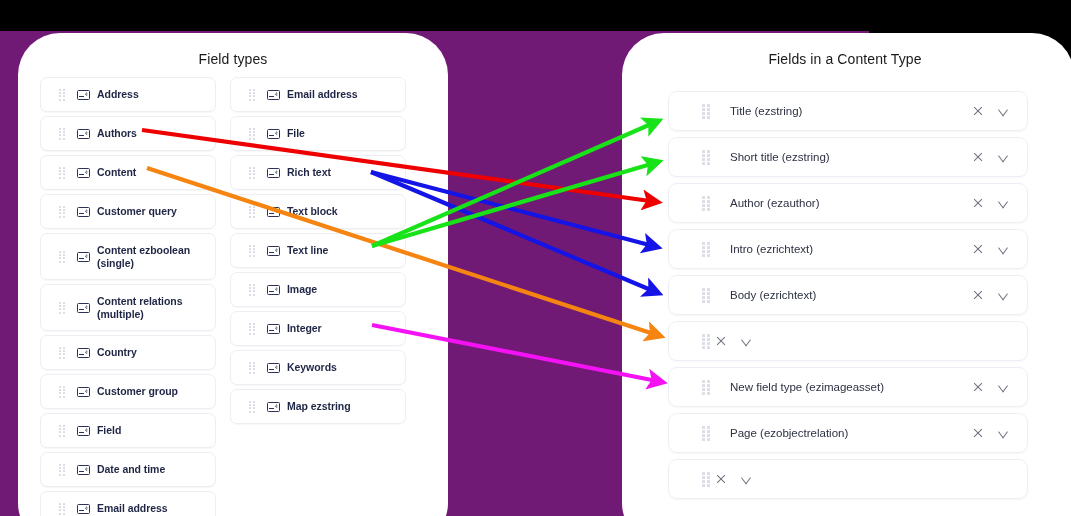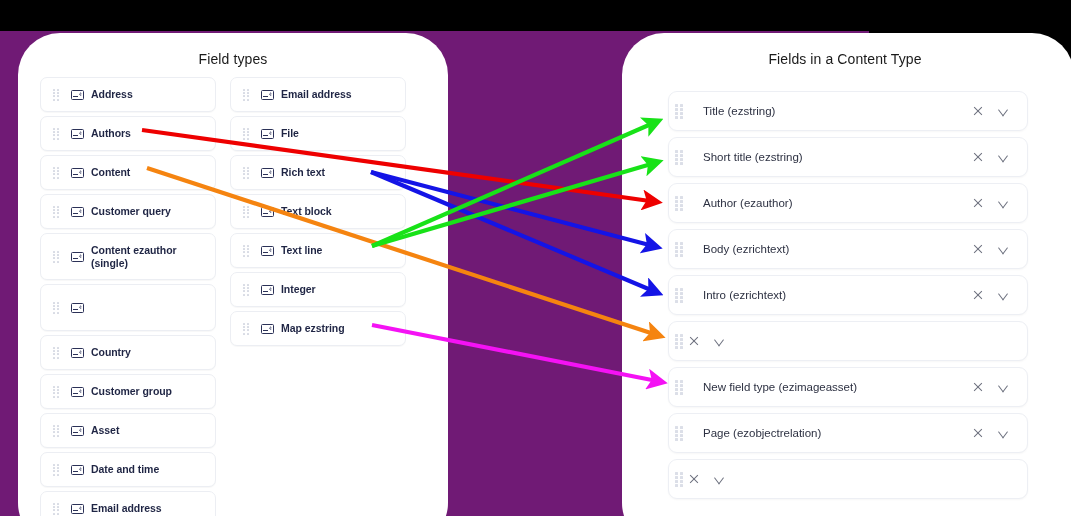--- a/index.html
+++ b/index.html
@@ -24,21 +24,21 @@
   #right-panel .panel-title{padding-right:6px;}
 
   
   .ft-col{position:absolute;top:44px;width:176px;}
   #ft-col-a{left:22px;}
   #ft-col-b{left:212px;}
 
   .ft-item{
     position:relative;box-sizing:border-box;height:35px;margin-bottom:4px;
     background:#fff;border:1px solid #eceef3;border-radius:7px;
-    display:flex;align-items:center;padding-left:12px;
+    display:flex;align-items:center;padding-left:18px;
     box-shadow:0 1px 1px rgba(20,24,40,.03);
   }
   .ft-item.tall{height:47px;}
   .ft-label{
     font-size:10.5px;font-weight:700;color:#1f2544;line-height:12.5px;
     margin-left:7px;letter-spacing:-.05px;
   }
 
   
   .handle{
@@ -64,21 +64,21 @@
     content:"";position:absolute;right:1.4px;top:1.6px;width:2.4px;height:4.4px;
     background:#2b3157;
     clip-path:polygon(50% 0,100% 38%,0 38%,0 62%,100% 62%,50% 100%);
   }
 
   
   #fields-list{position:absolute;top:58px;left:46px;width:360px;}
   .fl-item{
     position:relative;box-sizing:border-box;height:40px;margin-bottom:6px;
     background:#fff;border:1px solid #edeff4;border-radius:9px;
-    display:flex;align-items:center;padding:0 14px 0 6px;
+    display:flex;align-items:center;padding:0 14px 0 33px;
     box-shadow:0 1px 2px rgba(20,24,40,.035);
   }
   .fl-label{
     flex:1 1 auto;font-size:11.5px;color:#2d3142;font-weight:400;
     margin-left:19px;white-space:nowrap;overflow:hidden;text-overflow:ellipsis;
   }
   .ico-btn{
     width:20px;height:20px;flex:0 0 auto;position:relative;
     display:flex;align-items:center;justify-content:center;
   }
@@ -168,34 +168,35 @@
             <i></i>
             <i></i>
             <i></i>
             <i></i>
             <i></i>
             <i></i>
             <i></i>
             <i></i>
           </span>
           <span class="ftype-icon"></span>
-          <span class="ft-label">Content ezauthor (single)</span>
+          <span class="ft-label">Content ezboolean (single)</span>
         </div>
         <div class="ft-item tall">
           <span class="handle">
             <i></i>
             <i></i>
             <i></i>
             <i></i>
             <i></i>
             <i></i>
             <i></i>
             <i></i>
           </span>
           <span class="ftype-icon"></span>
+          <span class="ft-label">Content relations (multiple)</span>
         </div>
         <div class="ft-item">
           <span class="handle">
             <i></i>
             <i></i>
             <i></i>
             <i></i>
             <i></i>
             <i></i>
             <i></i>
@@ -223,21 +224,21 @@
             <i></i>
             <i></i>
             <i></i>
             <i></i>
             <i></i>
             <i></i>
             <i></i>
             <i></i>
           </span>
           <span class="ftype-icon"></span>
-          <span class="ft-label">Asset</span>
+          <span class="ft-label">Field</span>
         </div>
         <div class="ft-item">
           <span class="handle">
             <i></i>
             <i></i>
             <i></i>
             <i></i>
             <i></i>
             <i></i>
             <i></i>
@@ -337,21 +338,49 @@
             <i></i>
             <i></i>
             <i></i>
             <i></i>
             <i></i>
             <i></i>
             <i></i>
             <i></i>
           </span>
           <span class="ftype-icon"></span>
+          <span class="ft-label">Image</span>
+        </div>
+        <div class="ft-item">
+          <span class="handle">
+            <i></i>
+            <i></i>
+            <i></i>
+            <i></i>
+            <i></i>
+            <i></i>
+            <i></i>
+            <i></i>
+          </span>
+          <span class="ftype-icon"></span>
           <span class="ft-label">Integer</span>
+        </div>
+        <div class="ft-item">
+          <span class="handle">
+            <i></i>
+            <i></i>
+            <i></i>
+            <i></i>
+            <i></i>
+            <i></i>
+            <i></i>
+            <i></i>
+          </span>
+          <span class="ftype-icon"></span>
+          <span class="ft-label">Keywords</span>
         </div>
         <div class="ft-item">
           <span class="handle">
             <i></i>
             <i></i>
             <i></i>
             <i></i>
             <i></i>
             <i></i>
             <i></i>
@@ -415,36 +444,36 @@
           <span class="handle big">
             <i></i>
             <i></i>
             <i></i>
             <i></i>
             <i></i>
             <i></i>
             <i></i>
             <i></i>
           </span>
+          <span class="fl-label">Intro (ezrichtext)</span>
+          <span class="ico-btn x-icon"></span>
+          <span class="ico-btn chev-icon"></span>
+        </div>
+        <div class="fl-item">
+          <span class="handle big">
+            <i></i>
+            <i></i>
+            <i></i>
+            <i></i>
+            <i></i>
+            <i></i>
+            <i></i>
+            <i></i>
+          </span>
           <span class="fl-label">Body (ezrichtext)</span>
-          <span class="ico-btn x-icon"></span>
-          <span class="ico-btn chev-icon"></span>
-        </div>
-        <div class="fl-item">
-          <span class="handle big">
-            <i></i>
-            <i></i>
-            <i></i>
-            <i></i>
-            <i></i>
-            <i></i>
-            <i></i>
-            <i></i>
-          </span>
-          <span class="fl-label">Intro (ezrichtext)</span>
           <span class="ico-btn x-icon"></span>
           <span class="ico-btn chev-icon"></span>
         </div>
         <div class="fl-item">
           <span class="handle big">
             <i></i>
             <i></i>
             <i></i>
             <i></i>
             <i></i>

